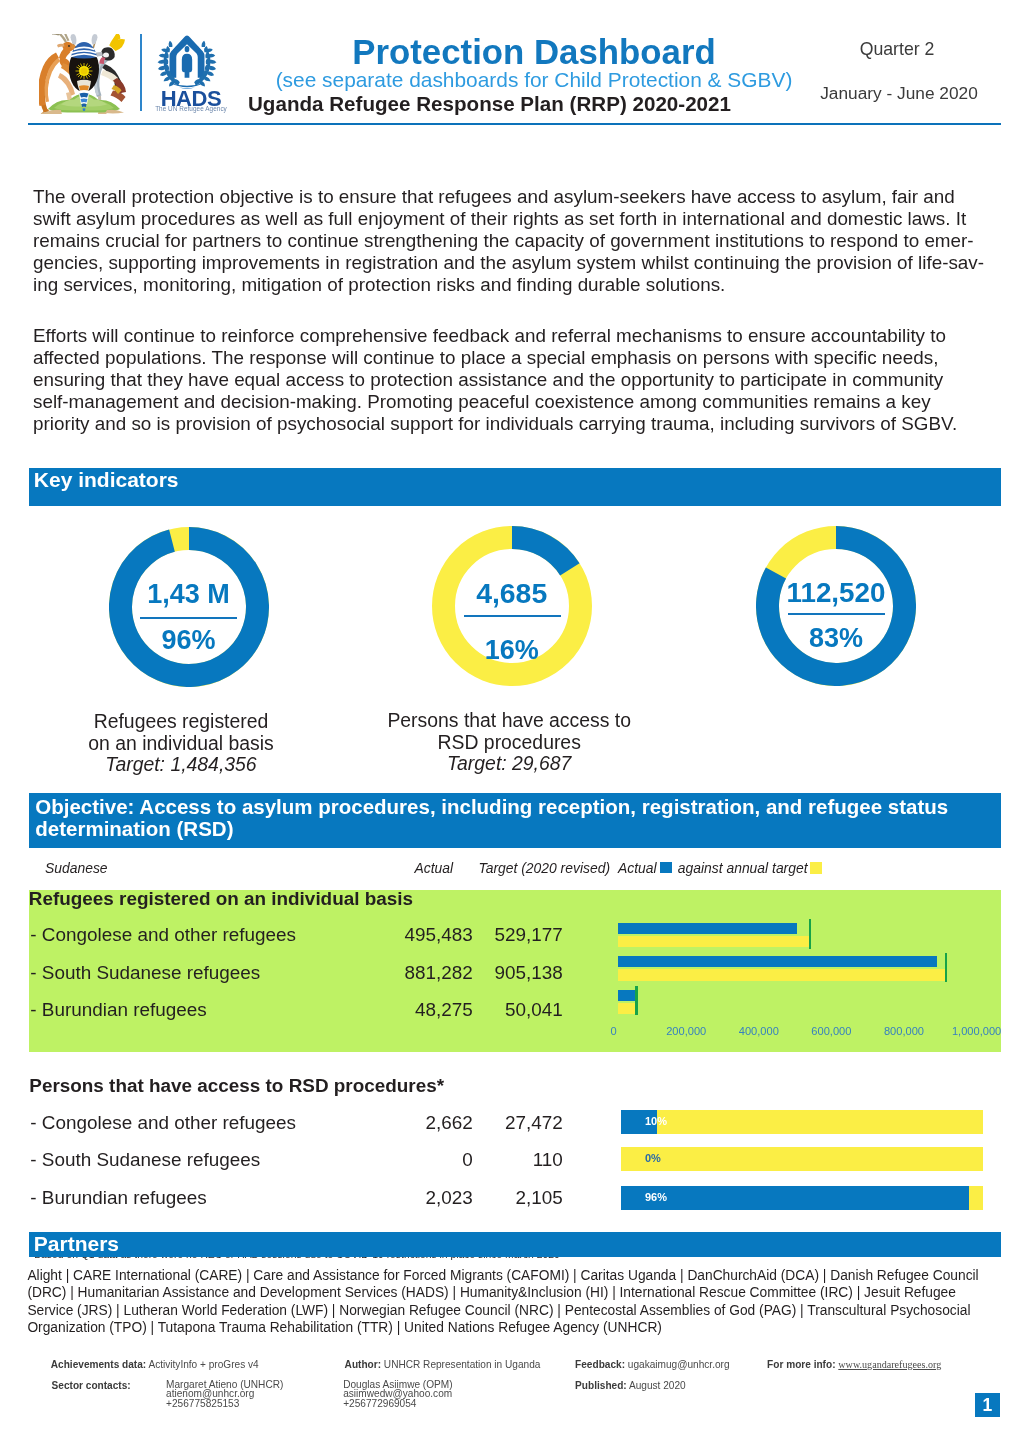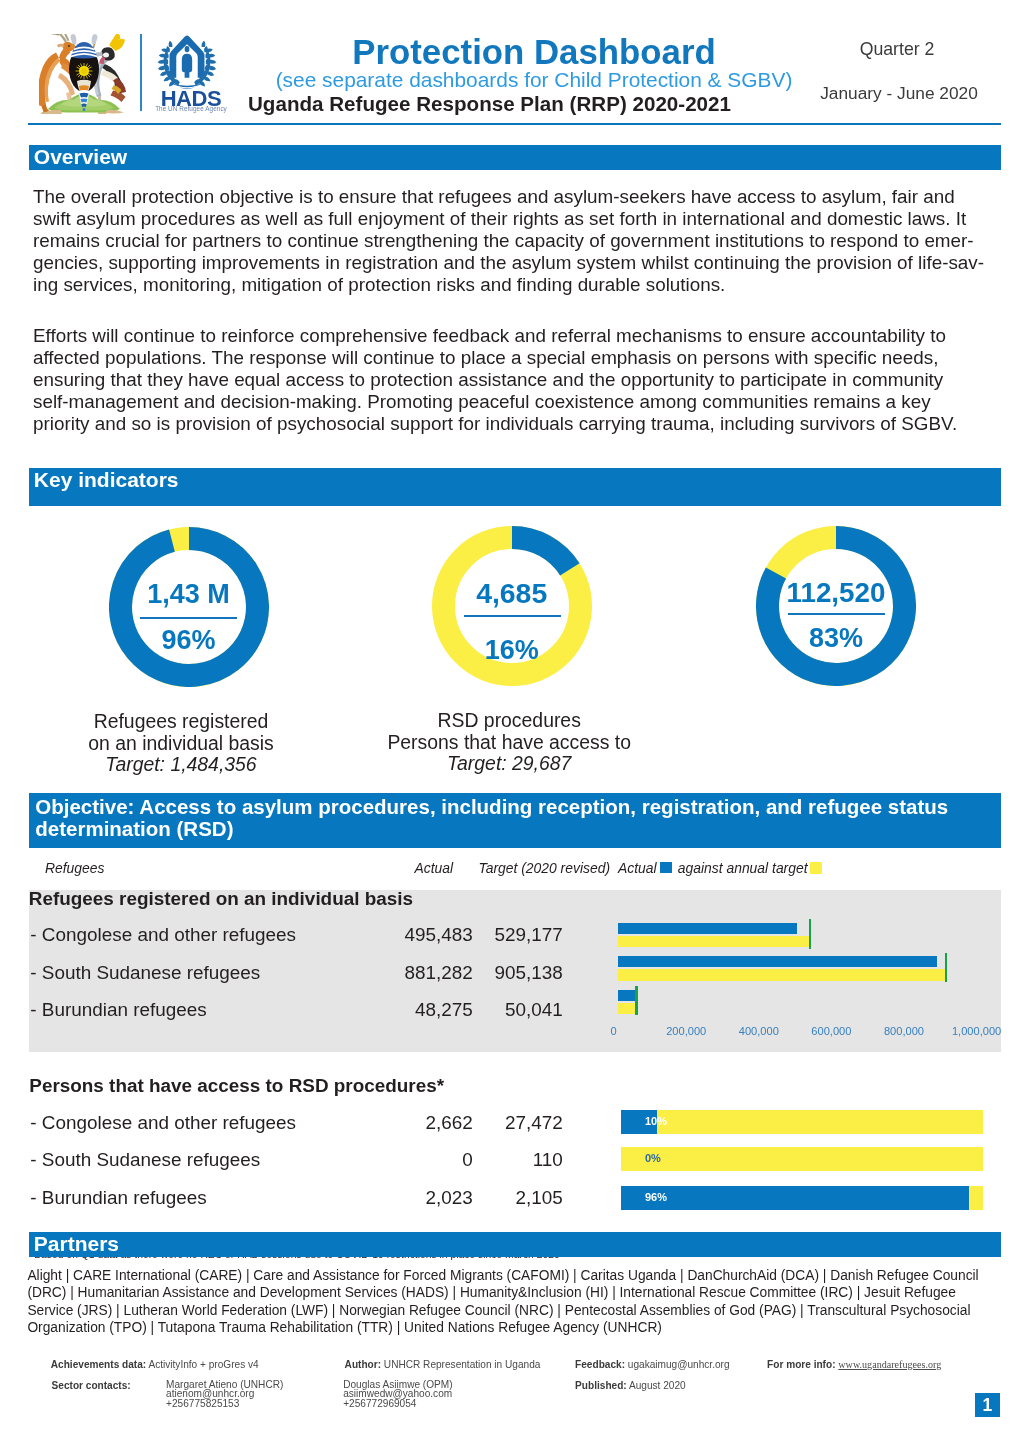--- a/index.html
+++ b/index.html
@@ -57,21 +57,21 @@
   .donut-rule{position:absolute;left:116.5px;top:89.5px;width:97px;height:2px;background:#1275bd;}
   .donut-pct{position:absolute;left:0;top:98px;width:330px;text-align:center;font-size:27px;font-weight:bold;color:#0778bf;}
   .donut-caption{position:absolute;left:0px;top:184px;width:330px;text-align:center;font-size:19.4px;line-height:21.6px;color:#231f20;}
   .donut-target{font-style:italic;}
 
   
   #obj-legend{left:29px;top:857px;width:972px;height:24px;}
   .legend-it{position:absolute;font-size:13.9px;font-style:italic;color:#231f20;white-space:nowrap;}
   .legend-sq{position:absolute;width:13px;height:13px;}
 
-  #panel1{left:28.8px;top:889.5px;width:972px;height:162px;background:#e5e5e5;}
+  #panel1{left:28.8px;top:889.5px;width:972px;height:162px;background:#bef264;}
   .rowlabel{position:absolute;font-size:18.9px;color:#231f20;white-space:nowrap;}
   .rowval{position:absolute;font-size:18.9px;color:#231f20;text-align:right;white-space:nowrap;}
   .grouphead{position:absolute;font-size:18.9px;font-weight:bold;color:#231f20;white-space:nowrap;}
 
   .bar-blue{position:absolute;background:#0778bf;height:11.1px;}
   .bar-yellow{position:absolute;background:#fbee45;height:11.4px;}
   .bar-tick{position:absolute;background:#17a349;width:2.5px;}
   .axislbl{position:absolute;font-size:11.1px;color:#3780bf;text-align:center;white-space:nowrap;top:102px;}
   .pbar{position:absolute;left:0;width:362px;height:23.8px;}
   .pbar-bg{position:absolute;left:0;top:0;width:362px;height:23.8px;background:#fbee45;}
@@ -269,23 +269,20 @@
    <div id="unhcr-tag">The UN Refugee Agency</div>
   </div>
 
   <div class="abs" id="title-main">Protection Dashboard</div>
   <div class="abs" id="title-sub">(see separate dashboards for Child Protection &amp; SGBV)</div>
   <div class="abs" id="title-plan">Uganda Refugee Response Plan (RRP) 2020-2021</div>
   <div class="abs" id="quarter">Quarter 2</div>
   <div class="abs" id="period">January - June 2020</div>
   <div class="abs" id="header-rule"></div>
 
-  <div class="abs secbar" id="bar-overview">
-      <span>Overview</span>
-    </div>
   <div class="abs bodytext" id="para1">
       <div>The overall protection objective is to ensure that refugees and asylum-seekers have access to asylum, fair and</div>
       <div>swift asylum procedures as well as full enjoyment of their rights as set forth in international and domestic laws. It</div>
       <div>remains crucial for partners to continue strengthening the capacity of government institutions to respond to emer-</div>
       <div>gencies, supporting improvements in registration and the asylum system whilst continuing the provision of life-sav-</div>
       <div>ing services, monitoring, mitigation of protection risks and finding durable solutions.</div>
     </div>
   <div class="abs bodytext" id="para2">
       <div>Efforts will continue to reinforce comprehensive feedback and referral mechanisms to ensure accountability to</div>
       <div>affected populations. The response will continue to place a special emphasis on persons with specific needs,</div>
@@ -315,22 +312,22 @@
 
   <div class="abs donut-wrap" id="donut2">
     <svg class="donut-svg" width="160" height="160" viewBox="0 0 160 160">
       <circle cx="80" cy="80" r="68.5" fill="none" stroke="#fbee45" stroke-width="23"></circle>
       <path class="donut-arc" fill="none" stroke="#0778bf" stroke-width="23" d="M 80 11.5 A 68.5 68.5 0 0 1 137.83646289688804 43.295864543938734"></path>
     </svg>
     <div class="donut-num">4,685</div>
     <div class="donut-rule"></div>
     <div class="donut-pct">16%</div>
     <div class="donut-caption">
+      <div>Persons that have access to</div>
       <div>RSD procedures</div>
-      <div>Persons that have access to</div>
       <div class="donut-target">Target: 29,687</div>
     </div>
   </div>
 
   <div class="abs donut-wrap" id="donut3">
     <svg class="donut-svg" width="160" height="160" viewBox="0 0 160 160">
       <circle cx="80" cy="80" r="68.5" fill="none" stroke="#fbee45" stroke-width="23"></circle>
       <path class="donut-arc" fill="none" stroke="#0778bf" stroke-width="23" d="M 80 11.5 A 68.5 68.5 0 1 1 19.972992416995332 46.99987332403253"></path>
     </svg>
     <div class="donut-num">112,520</div>
@@ -339,21 +336,21 @@
   </div>
 
   <div class="abs secbar" id="bar-objective">
       <span>
         <div>Objective: Access to asylum procedures, including reception, registration, and refugee status</div>
         <div>determination (RSD)</div>
       </span>
     </div>
 
   <div class="abs" id="obj-legend">
-    <span class="legend-it" style="left:16px;top:2.5px">Refugees</span>
+    <span class="legend-it" style="left:16px;top:2.5px">Sudanese</span>
     <span class="legend-it" style="left:385.5px;top:2.5px">Actual</span>
     <span class="legend-it" style="left:449.5px;top:2.5px">Target (2020 revised)</span>
     <span class="legend-it" style="left:589px;top:2.5px">Actual</span>
     <span class="legend-sq" style="left:631.3px;top:4.5px;background:#0778bf;width:11.5px;height:11.5px"></span>
     <span class="legend-it" style="left:648.8px;top:2.5px">against annual target</span>
     <span class="legend-sq" style="left:780.8px;top:4.5px;background:#fbee45;width:12.3px;height:12.3px"></span>
   </div>
 
   <div class="abs" id="panel1">
     <div class="grouphead" style="left:0px;top:-1.5px">Refugees registered on an individual basis</div>

